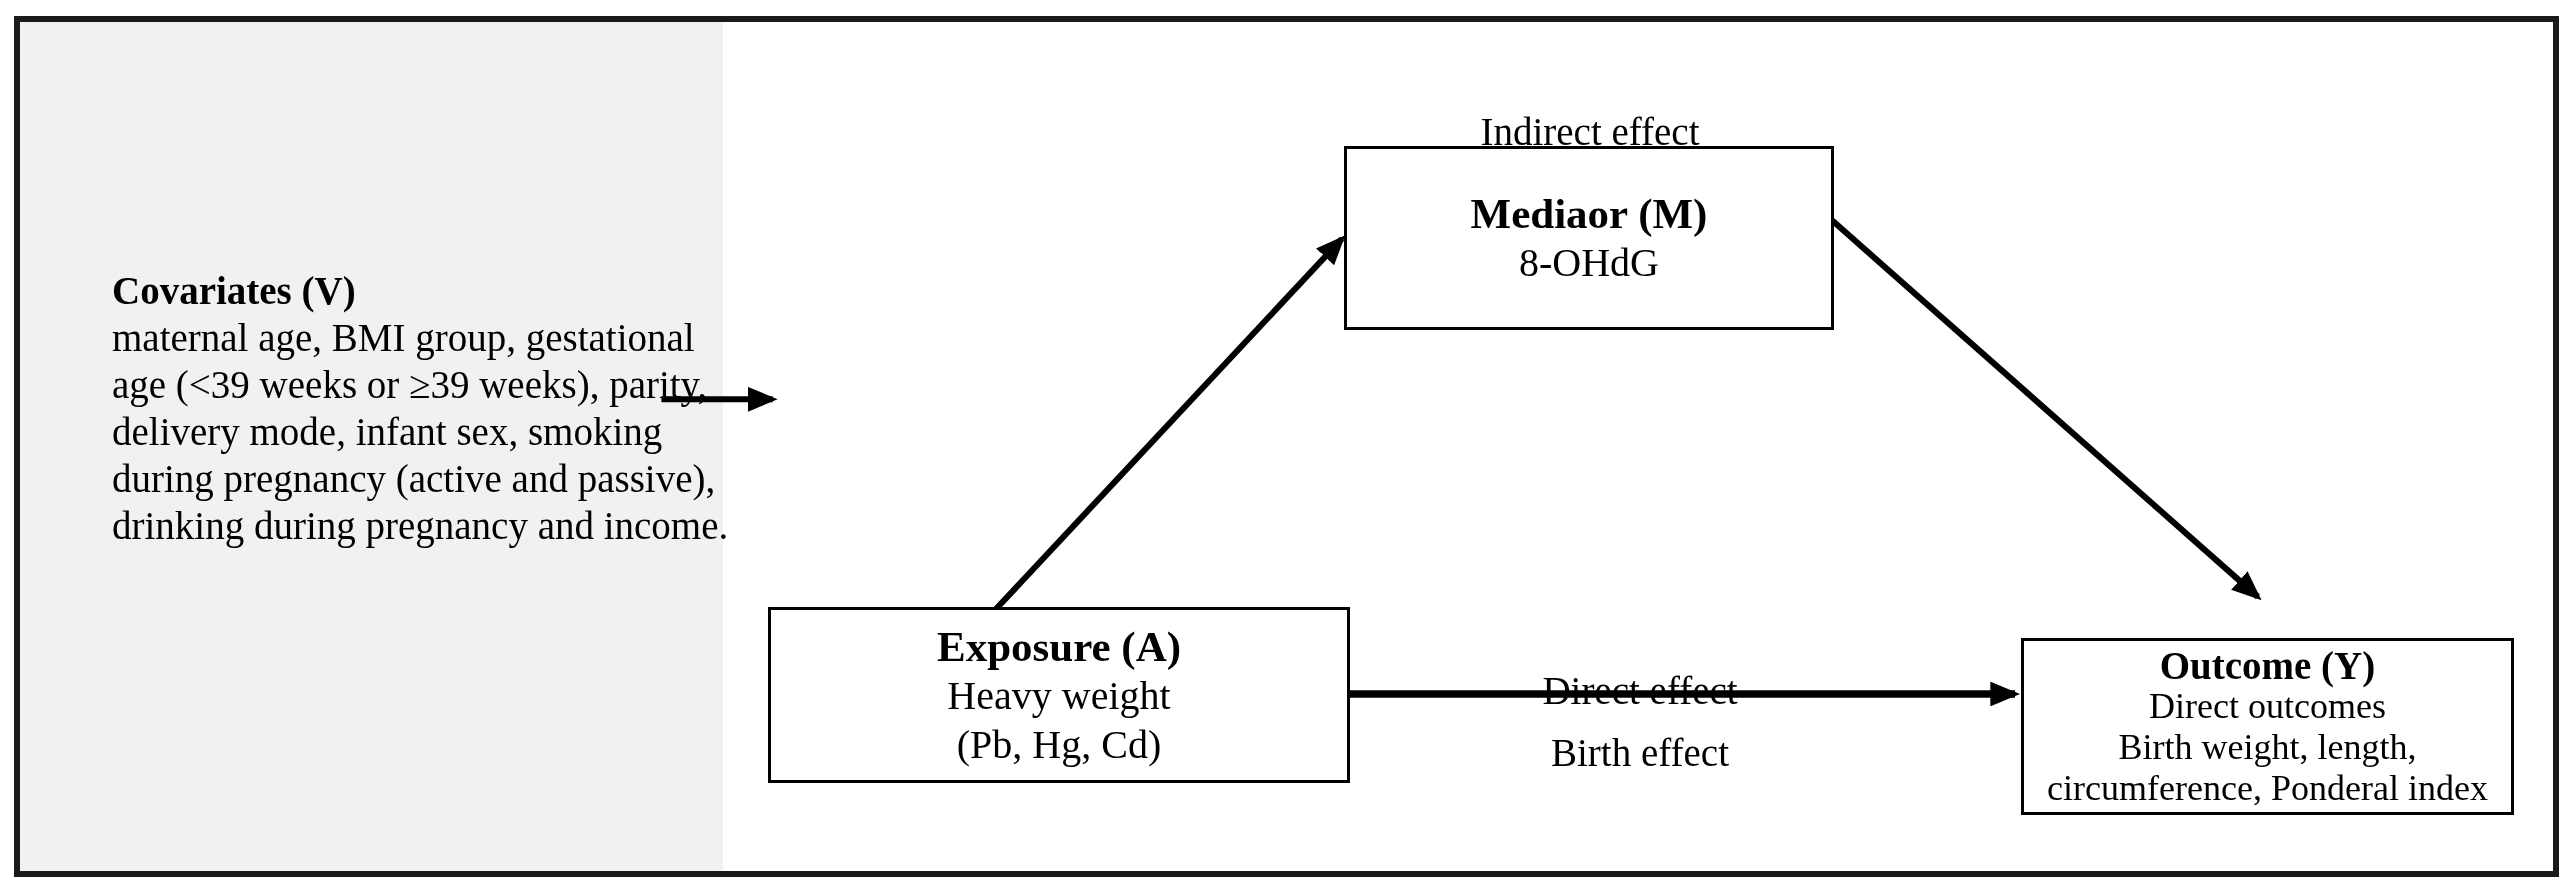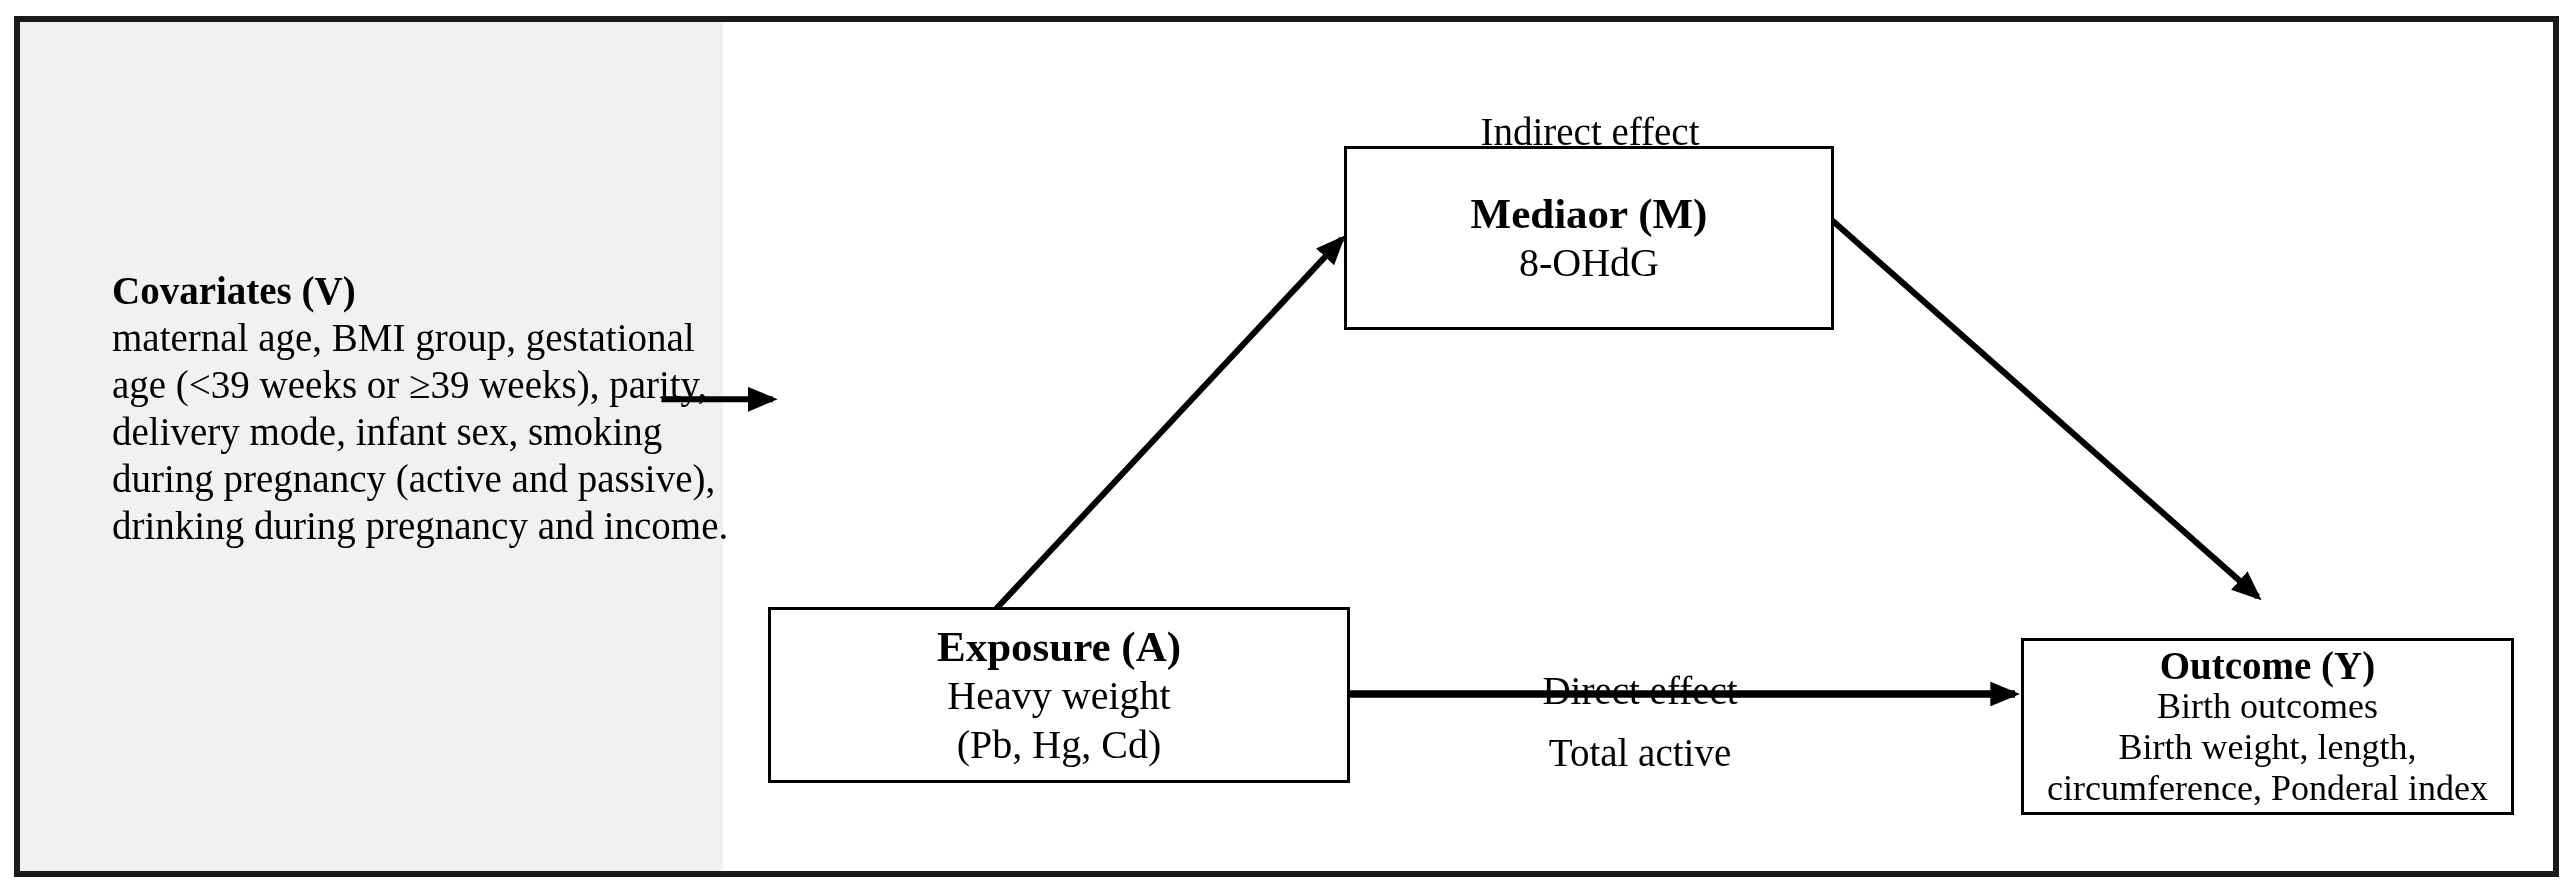--- a/index.html
+++ b/index.html
@@ -62,33 +62,33 @@
       </marker>
     </defs>
     <line x1="980" y1="592" x2="1145" y2="592" stroke="#000" stroke-width="9" marker-end="url(#ah)"></line>
     <line x1="1476" y1="903" x2="1989" y2="354" stroke="#000" stroke-width="9" marker-end="url(#ah)"></line>
     <line x1="2716" y1="327" x2="3347" y2="885" stroke="#000" stroke-width="9" marker-end="url(#ah)"></line>
     <line x1="1864" y1="1029" x2="2987" y2="1029" stroke="#000" stroke-width="11" marker-end="url(#ah)"></line>
   </svg>
 
   <div class="fx-label label-indirect">Indirect effect</div>
   <div class="fx-label label-direct">Direct effect</div>
-  <div class="fx-label label-total">Total active</div>
+  <div class="fx-label label-total">Birth effect</div>
 
   <div class="node node-mediator">
     <div class="node-title">Mediaor (M)</div>
     <div class="node-line">8-OHdG</div>
   </div>
 
   <div class="node node-exposure">
     <div class="node-title">Exposure (A)</div>
     <div class="node-line">Heavy weight</div>
     <div class="node-line">(Pb, Hg, Cd)</div>
   </div>
 
   <div class="node node-outcome">
     <div class="node-title">Outcome (Y)</div>
-    <div class="node-line">Birth outcomes</div>
+    <div class="node-line">Direct outcomes</div>
     <div class="node-line">Birth weight, length,</div>
     <div class="node-line">circumference, Ponderal index</div>
   </div>
 </div>
 
 
 </body></html>

